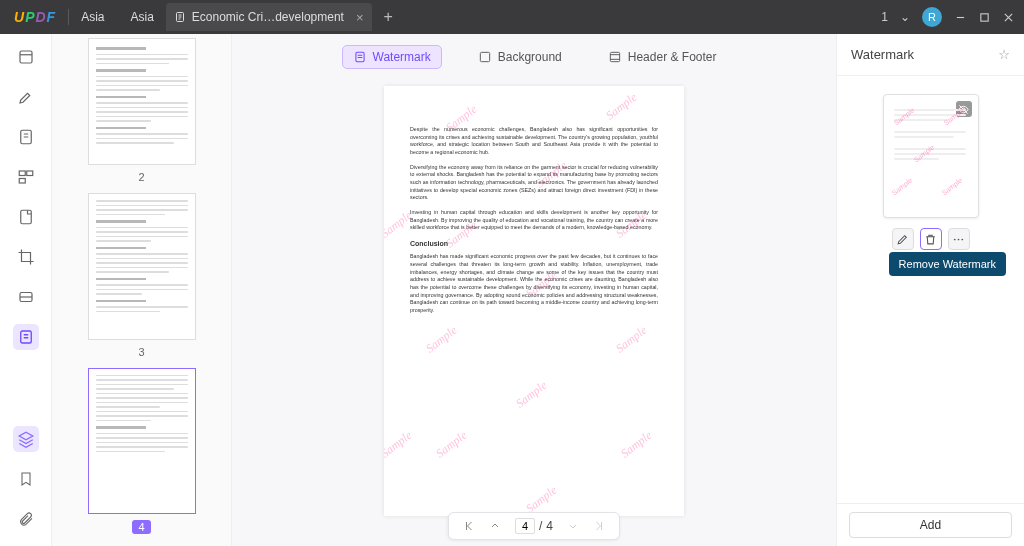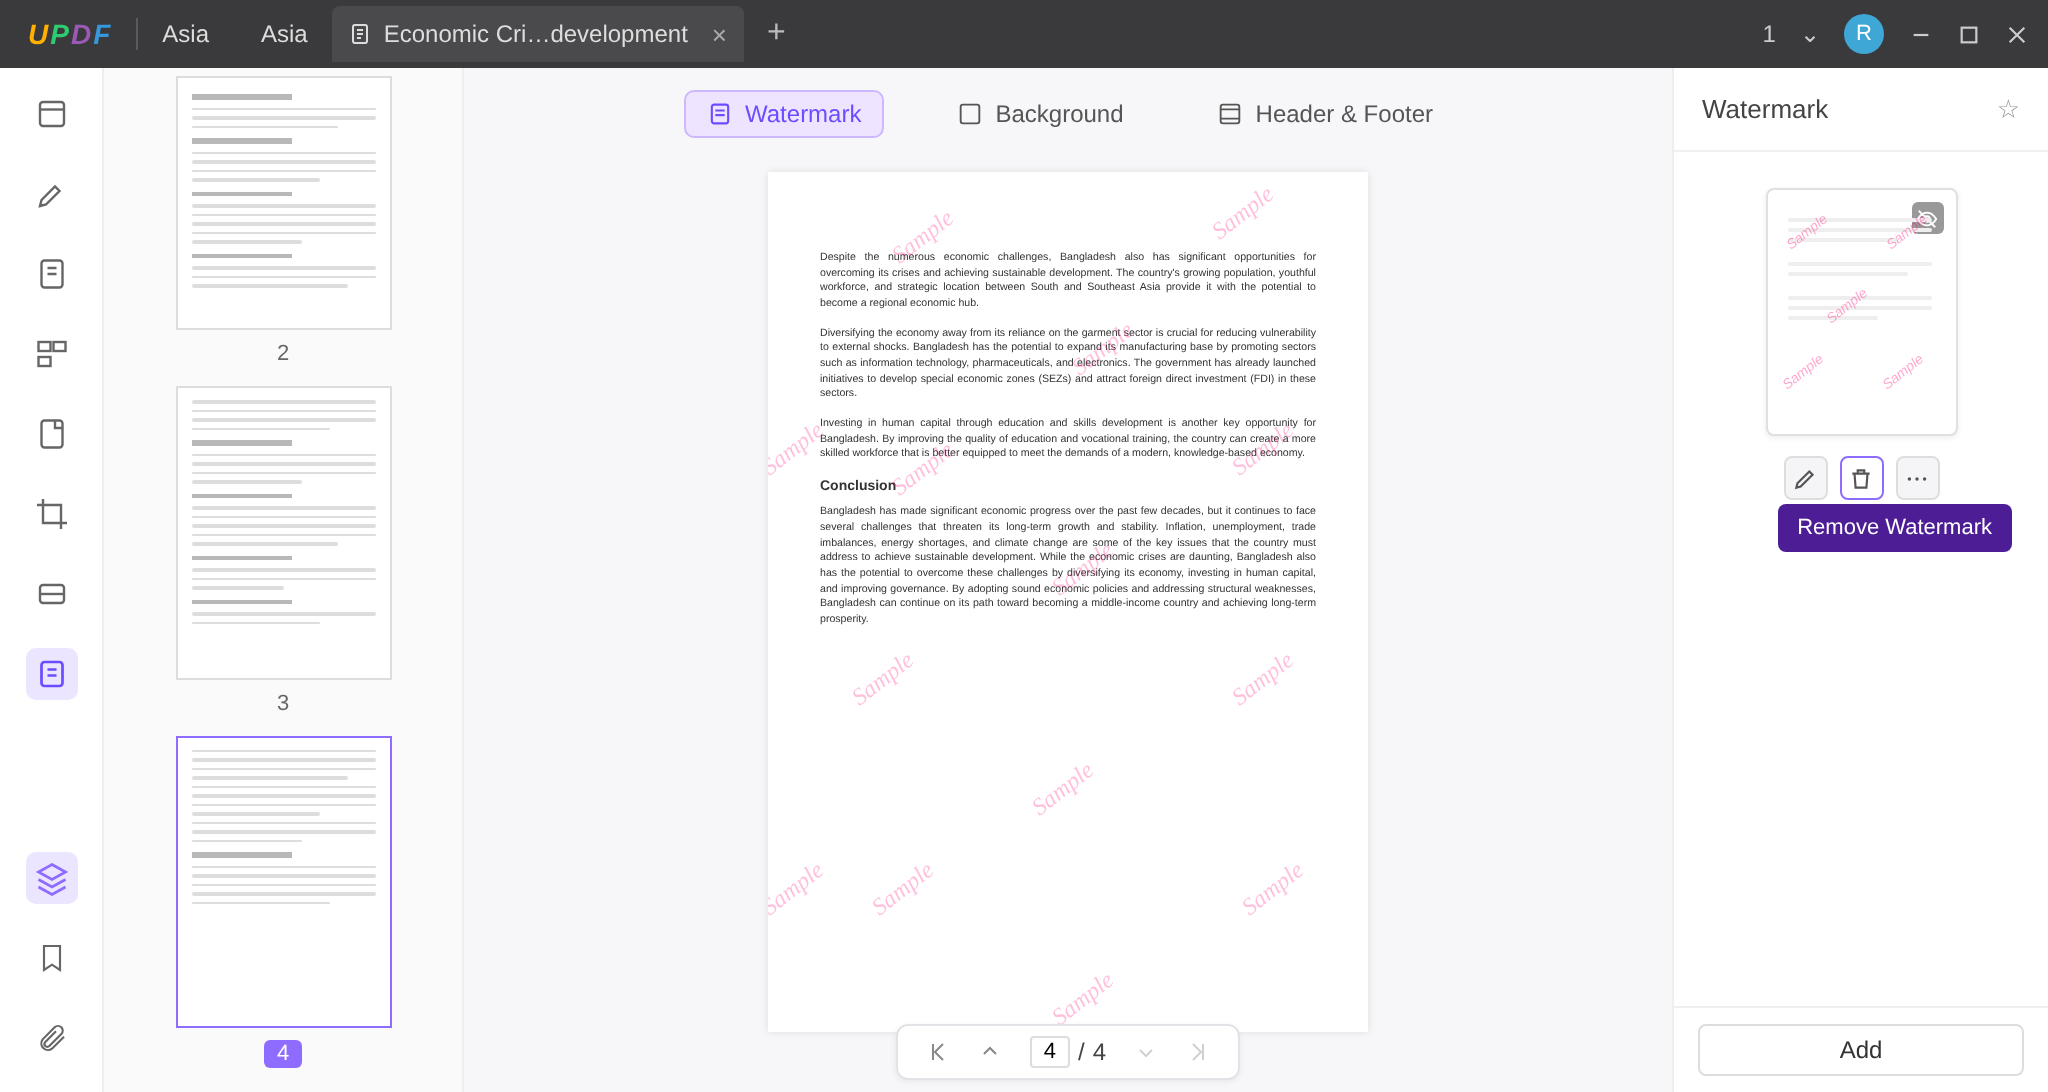--- a/index.html
+++ b/index.html
@@ -54,21 +54,21 @@
   .rightpanel { width:188px; border-left:1px solid #eee; background:#fff; display:flex; flex-direction:column; position:relative; }
   .rp-head { height:42px; display:flex; align-items:center; padding:0 14px; font-size:13px; color:#444; border-bottom:1px solid #f0f0f0; }
   .rp-star { margin-left:auto; color:#999; }
   .wm-card { margin:18px auto 0; width:96px; height:124px; background:#fff; border:1px solid #e0e0e0; border-radius:4px; box-shadow:0 1px 3px rgba(0,0,0,.08); position:relative; overflow:hidden; }
   .wm-card .ml { position:absolute; background:#eee; height:2px; border-radius:1px; }
   .wm-card .mw { position:absolute; color:rgba(255,0,120,.35); font-size:7px; font-style:italic; transform:rotate(-38deg); }
   .wm-eye { position:absolute; top:6px; right:6px; width:16px; height:16px; background:rgba(0,0,0,.4); border-radius:3px; display:flex; align-items:center; justify-content:center; color:#fff; }
   .wm-actions { display:flex; gap:6px; justify-content:center; margin-top:10px; }
   .wm-actbtn { width:22px; height:22px; border:1px solid #ddd; background:#f5f5f7; border-radius:4px; display:flex; align-items:center; justify-content:center; color:#555; }
   .wm-actbtn.hl { border:1.5px solid #8d6cff; background:#fff; }
-  .tooltip { position:absolute; top:218px; right:18px; background:#4c1d95; color:#fff; font-size:11px; padding:6px 10px; border-radius:4px; white-space:nowrap; }
+  .tooltip { position:absolute; top:218px; right:18px; background:#0c4a6e; color:#fff; font-size:11px; padding:6px 10px; border-radius:4px; white-space:nowrap; }
   .rp-foot { margin-top:auto; border-top:1px solid #eee; padding:8px 12px; }
   .addbtn { width:100%; border:1px solid #ddd; background:#fff; border-radius:4px; font-size:12px; padding:5px 0; color:#333; }
 </style>
 </head>
 <body>
 
 <div class="titlebar">
   <div class="logo">
     <span class="u">U</span><span class="p">P</span><span class="d">D</span><span class="f">F</span>
   </div>

